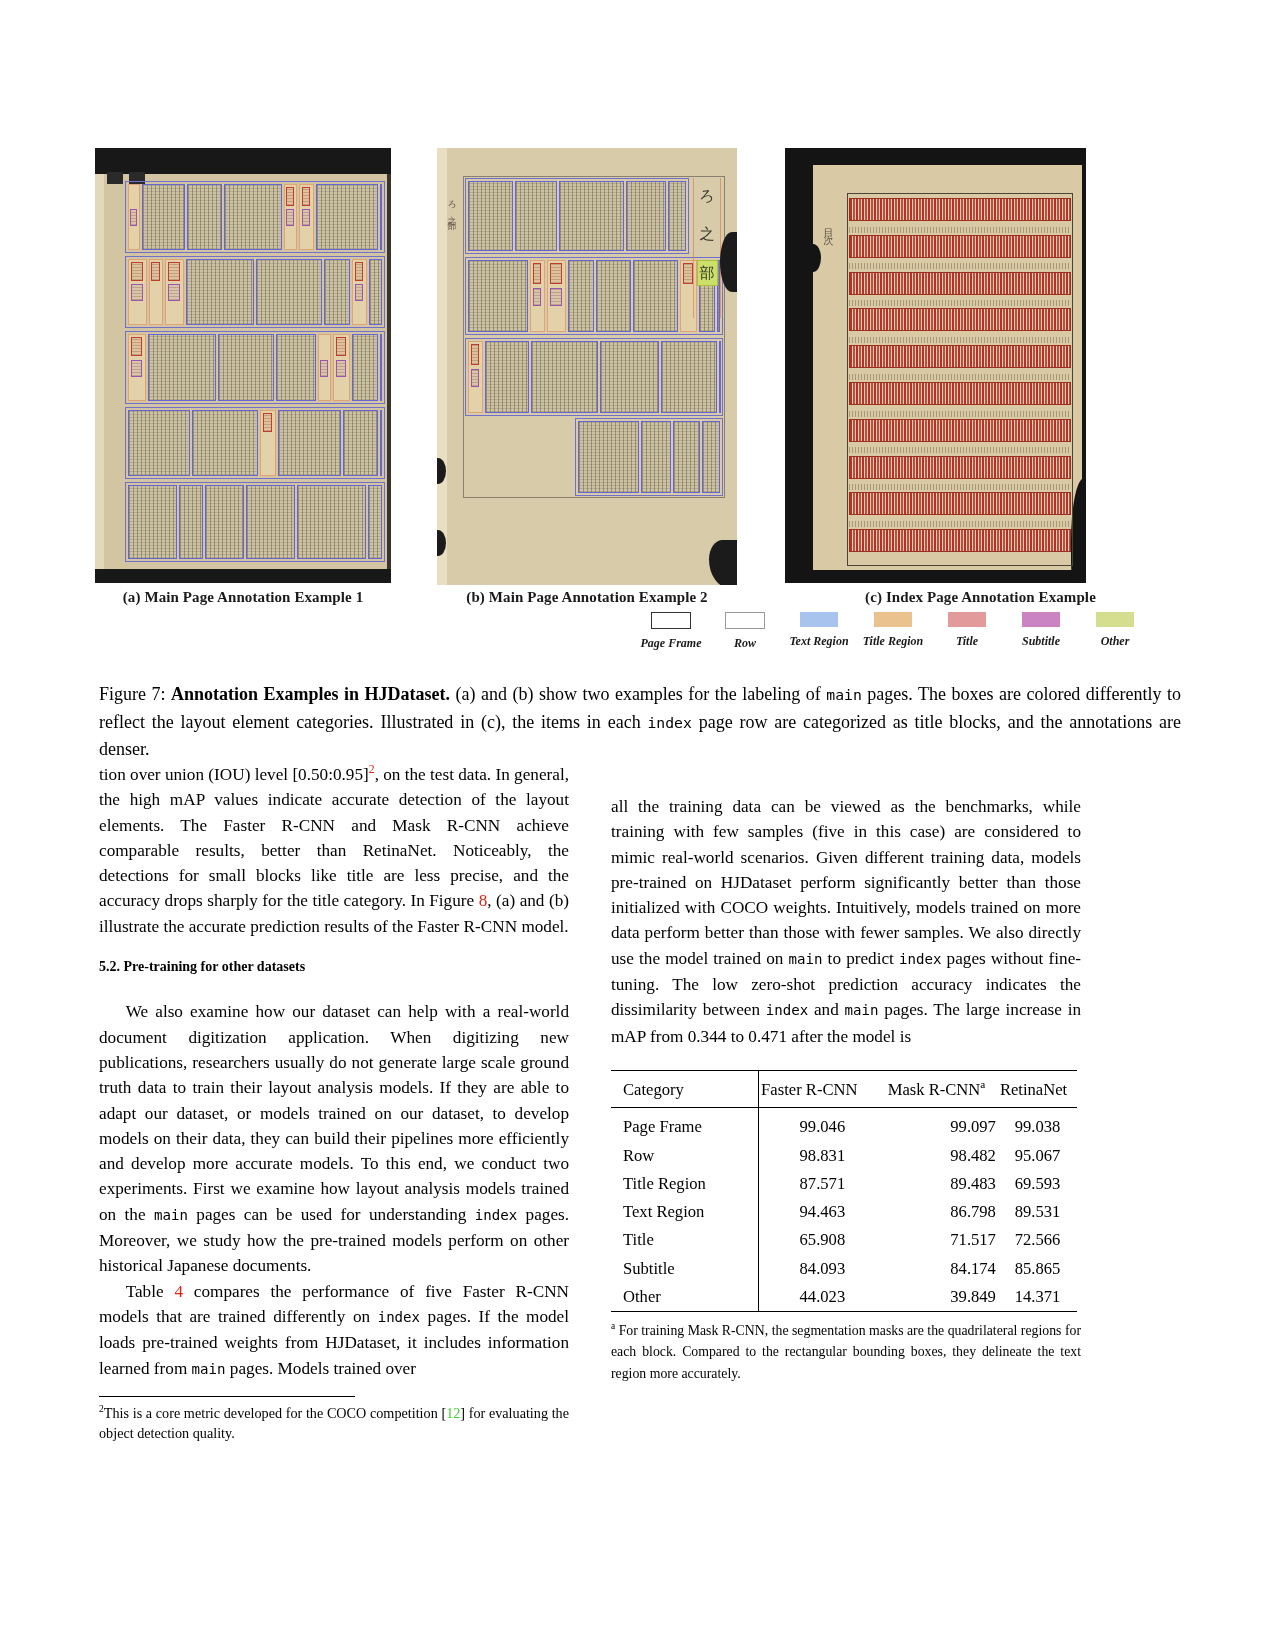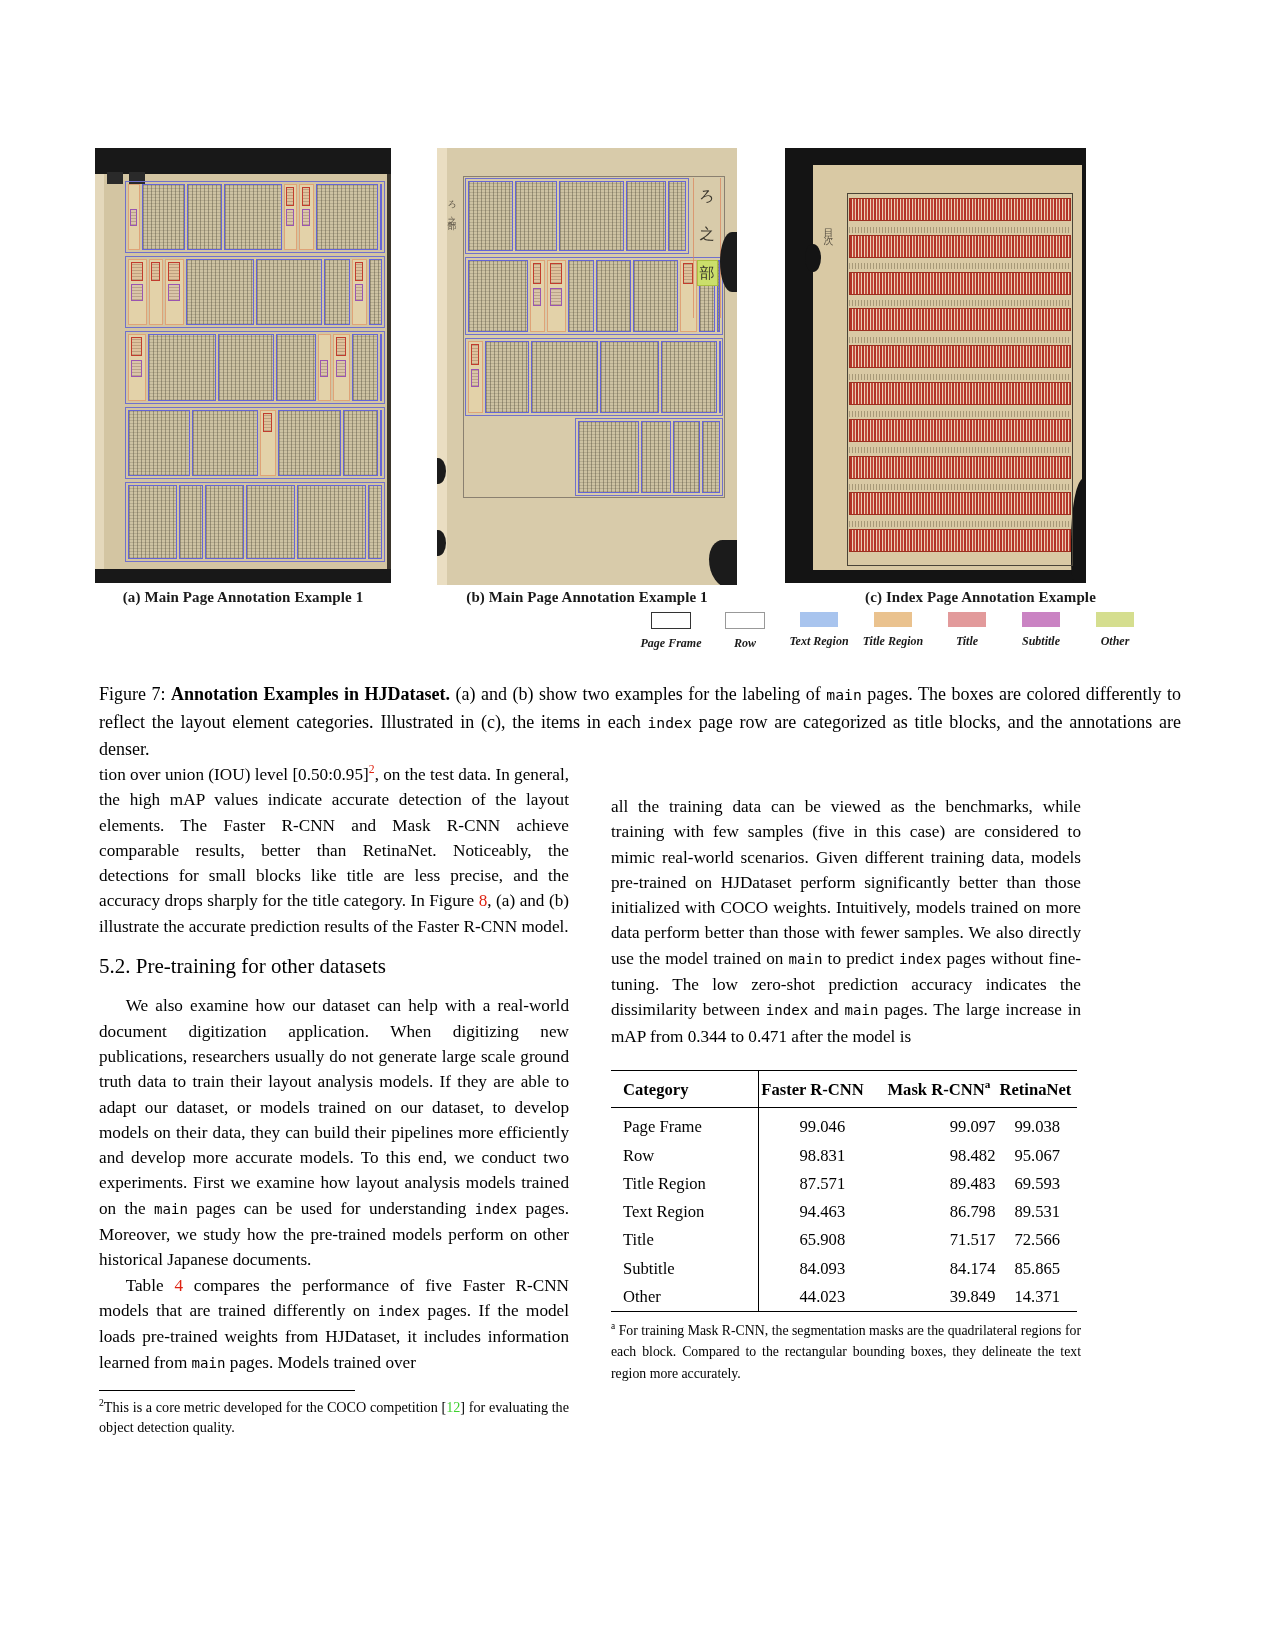--- a/index.html
+++ b/index.html
@@ -52,33 +52,33 @@
   .swatch{width:38px;height:15px;}
   .legend-label{margin-top:7px;font-size:12px;font-style:italic;font-weight:600;color:#1a1a1a;white-space:nowrap;}
   
   .figcap{position:absolute;left:99px;top:663px;width:1082px;font-size:18px;line-height:26.5px;text-align:justify;}
   
   .col{position:absolute;top:762px;width:470px;font-size:17.2px;line-height:25.3px;text-align:justify;}
   .col-left{left:99px;}
   .col-right{left:611px;margin-top:32px;}
   .para{margin:0;}
   .indent{text-indent:1.55em;}
-  .col h3{font-size:21px;margin:15px 0 14px 0;font-weight:normal;}
+  .col h3{font-size:14px;margin:15px 0 20px 0;font-weight:bold;}
   .sb{font-weight:bold;}
   .sm{font-family:"DejaVu Sans Mono",monospace;font-size:.82em;}
   .sr{color:#dd2211;}
   .sg{color:#3fd02f;}
   sup{font-size:68%;line-height:0;}
   .fnrule{width:256px;border-top:1.2px solid #000;margin:14px 0 6px 0;}
   .footnote{margin:0;font-size:14.2px;line-height:20.5px;text-align:justify;}
   .tblcap{margin:37px 0 0 0;font-size:17.2px;line-height:25.3px;text-align:justify;}
   
   table.t3{margin-top:21px;border-collapse:collapse;width:466px;
     border-top:1.6px solid #000;border-bottom:1.6px solid #000;font-size:16.6px;}
-  table.t3 th{font-weight:bold;padding:6px 2px 5px 2px;border-bottom:1.2px solid #000;}
+  table.t3 th{font-weight:normal;padding:6px 2px 5px 2px;border-bottom:1.2px solid #000;}
   table.t3 th.cat,table.t3 td.cat{text-align:left;padding-left:12px;border-right:1.2px solid #000;width:142px;}
   table.t3 td{padding:1.5px 2px;text-align:center;}
   table.t3 td.c1{width:132px;}
   table.t3 td.c2{width:116px;text-align:right;}
   table.t3 td.c3{width:76px;}
   table.t3 tr.first td{padding-top:6px;}
   table.t3 tr.maprow td{border-top:1.2px solid #000;padding-top:6px;padding-bottom:7px;}
   .tfoot{margin:8px 0 0 0;font-size:13.8px;line-height:21.5px;text-align:justify;}
 </style>
 </head>
@@ -247,21 +247,21 @@
     <div class="gapstrip" style="left: 64px; top: 299px; width: 222px; height: 6px;"></div>
     <div class="band" style="left: 64px; top: 308px; width: 222px; height: 23px;"></div>
     <div class="gapstrip" style="left: 64px; top: 336px; width: 222px; height: 6px;"></div>
     <div class="band" style="left: 64px; top: 344px; width: 222px; height: 23px;"></div>
     <div class="gapstrip" style="left: 64px; top: 373px; width: 222px; height: 6px;"></div>
     <div class="band" style="left: 64px; top: 381px; width: 222px; height: 23px;"></div>
     <div class="vtext" style="left: 36px; top: 72px; font-size: 10px; letter-spacing: 8px;">目次</div>
   </div>
 
 <div class="pcap" style="left:95px;width:296px;">(a) Main Page Annotation Example 1</div>
-<div class="pcap" style="left:437px;width:300px;">(b) Main Page Annotation Example 1</div>
+<div class="pcap" style="left:437px;width:300px;">(b) Main Page Annotation Example 2</div>
 <div class="pcap" style="left:830px;width:301px;">(c) Index Page Annotation Example</div>
 
 <div class="legend" id="legend">
     <div class="legend-item">
       <div class="swatch" style="background: rgb(255, 255, 255); border: 1.6px solid rgb(51, 51, 51); width: 40px; height: 17px; box-sizing: border-box;"></div>
       <div class="legend-label">Page Frame</div>
     </div>
     <div class="legend-item">
       <div class="swatch" style="background: rgb(255, 255, 255); border: 1px solid rgb(153, 153, 153); width: 40px; height: 17px; box-sizing: border-box;"></div>
       <div class="legend-label">Row</div>

